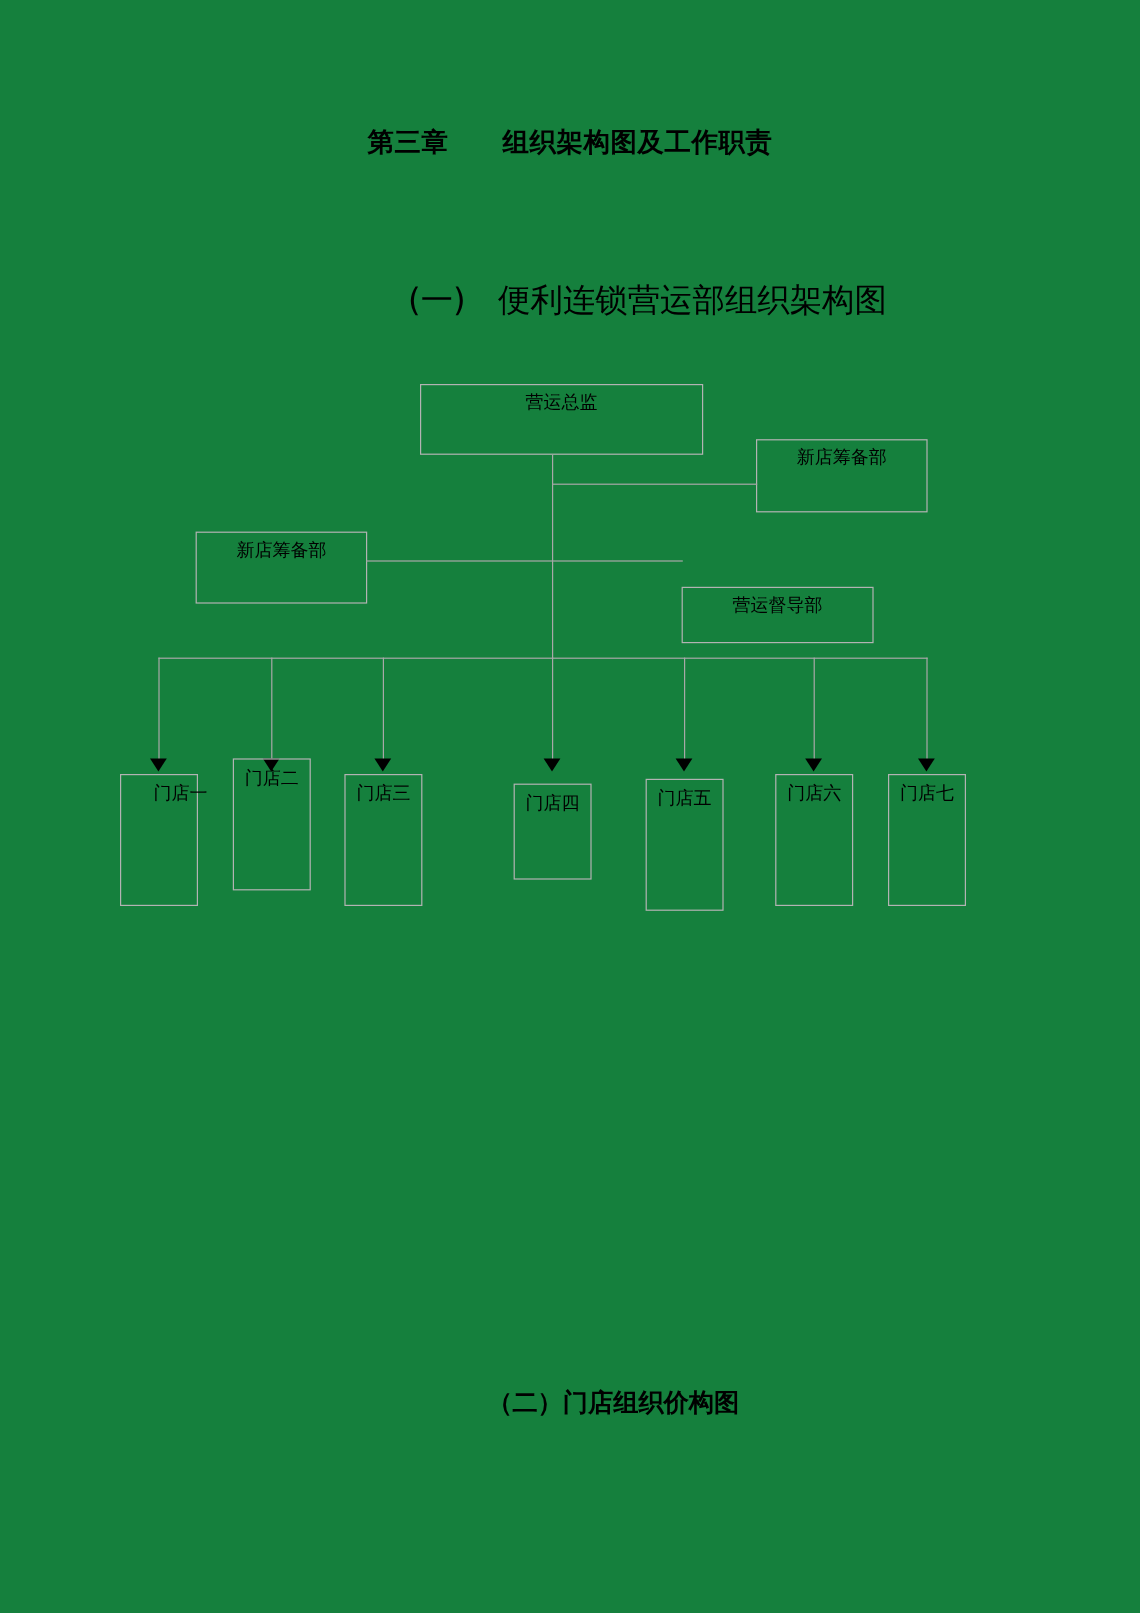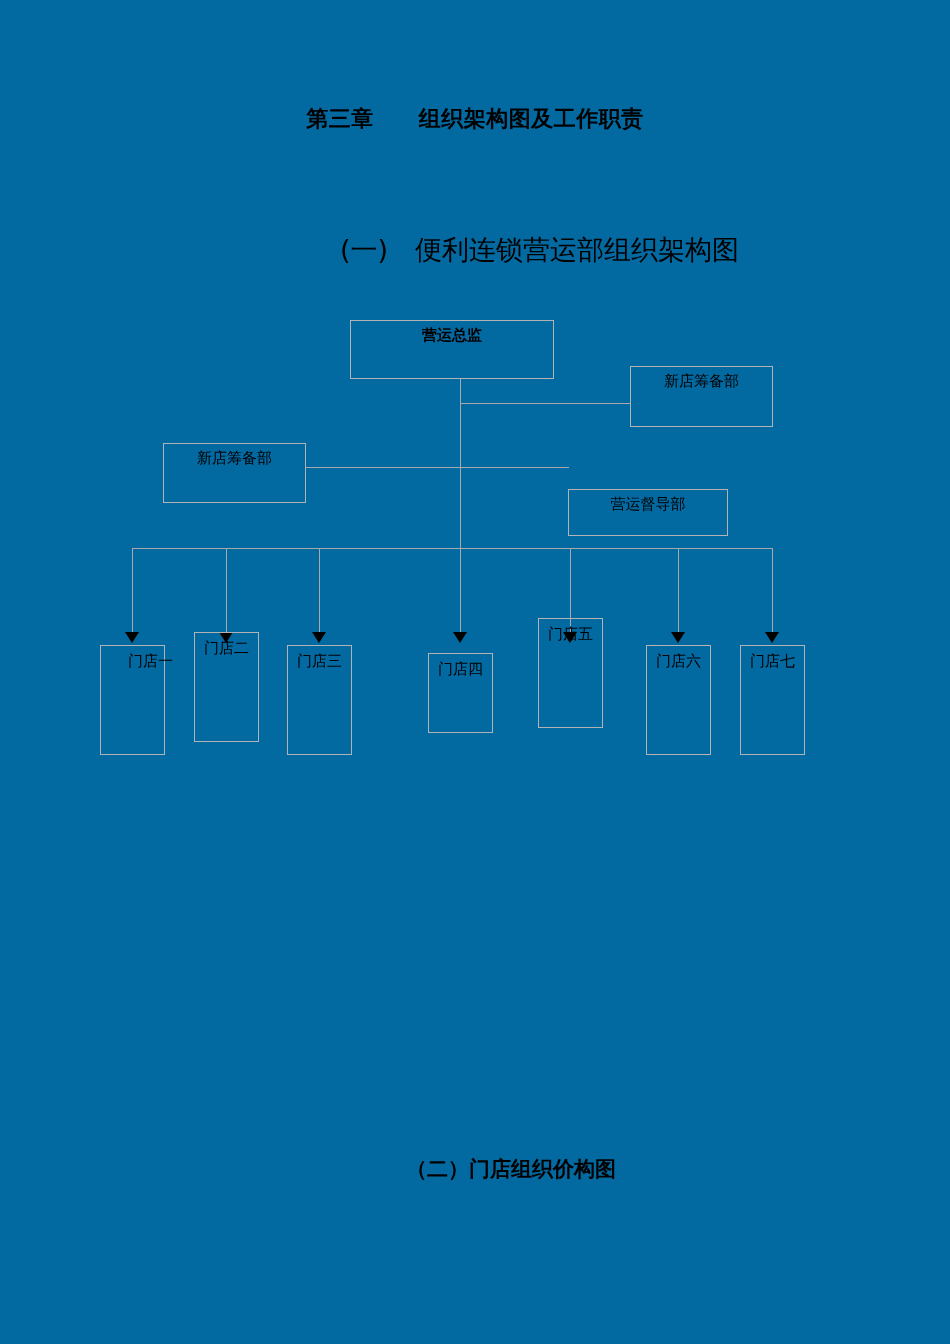--- a/index.html
+++ b/index.html
@@ -10,21 +10,21 @@
   }
   body {
     font-family: "DejaVu Serif", "Liberation Serif", serif;
     color: #000000;
   }
   .page {
     position: relative;
     width: 950px;
     height: 1344px;
     margin: 0 auto;
-    background: #0369a1;
+    background: #15803d;
     overflow: hidden;
   }
 
   
   .chapter-title {
     position: absolute;
     left: 0;
     top: 104px;
     width: 950px;
     text-align: center;
@@ -115,21 +115,21 @@
 <body>
 
 <div class="page">
 
   <div class="chapter-title">第三章　　组织架构图及工作职责</div>
 
   <div class="section-title">(一)　便利连锁营运部组织架构图</div>
 
   <div class="orgchart">
 
-    <div class="node top-label" style="left:350px; top:320px; width:204px; height:59px;font-weight:bold;">
+    <div class="node top-label" style="left:350px; top:320px; width:236px; height:59px;">
       <span class="node-label">营运总监</span>
     </div>
 
     <div class="node top-label" style="left:630px; top:366px; width:143px; height:61px;">
       <span class="node-label">新店筹备部</span>
     </div>
 
     <div class="node top-label" style="left:163px; top:443px; width:143px; height:60px;">
       <span class="node-label">新店筹备部</span>
     </div>
@@ -171,21 +171,21 @@
     </div>
 
     <div class="node store" style="left:287px; top:645px; width:65px; height:110px;">
       <span class="node-label">门店三</span>
     </div>
 
     <div class="node store" style="left:428px; top:653px; width:65px; height:80px;">
       <span class="node-label">门店四</span>
     </div>
 
-    <div class="node store" style="left:538px; top:618px; width:65px; height:110px;">
+    <div class="node store" style="left:538px; top:649px; width:65px; height:110px;">
       <span class="node-label">门店五</span>
     </div>
 
     <div class="node store" style="left:740px; top:645px; width:65px; height:110px;">
       <span class="node-label">门店七</span>
     </div>
 
     <div class="node store" style="left:646px; top:645px; width:65px; height:110px;">
       <span class="node-label">门店六</span>
     </div>

